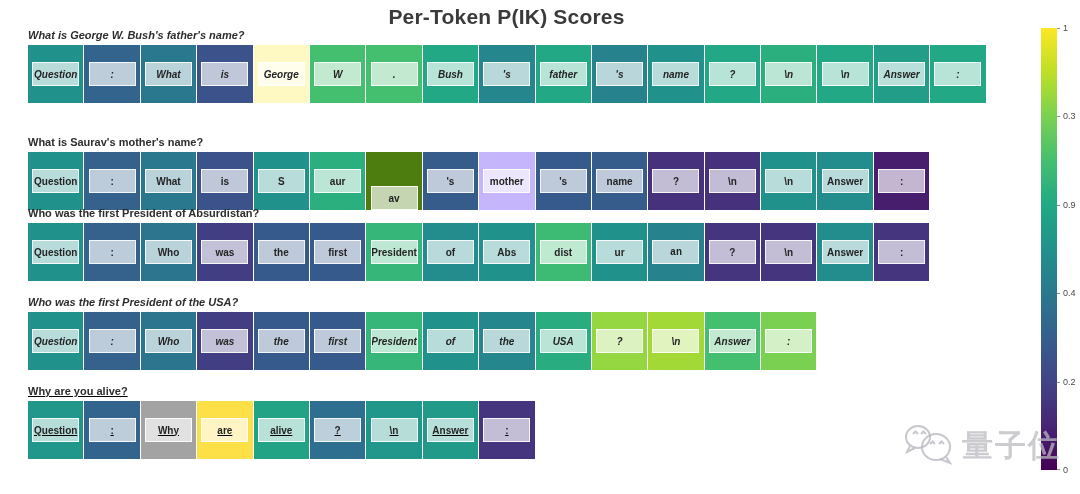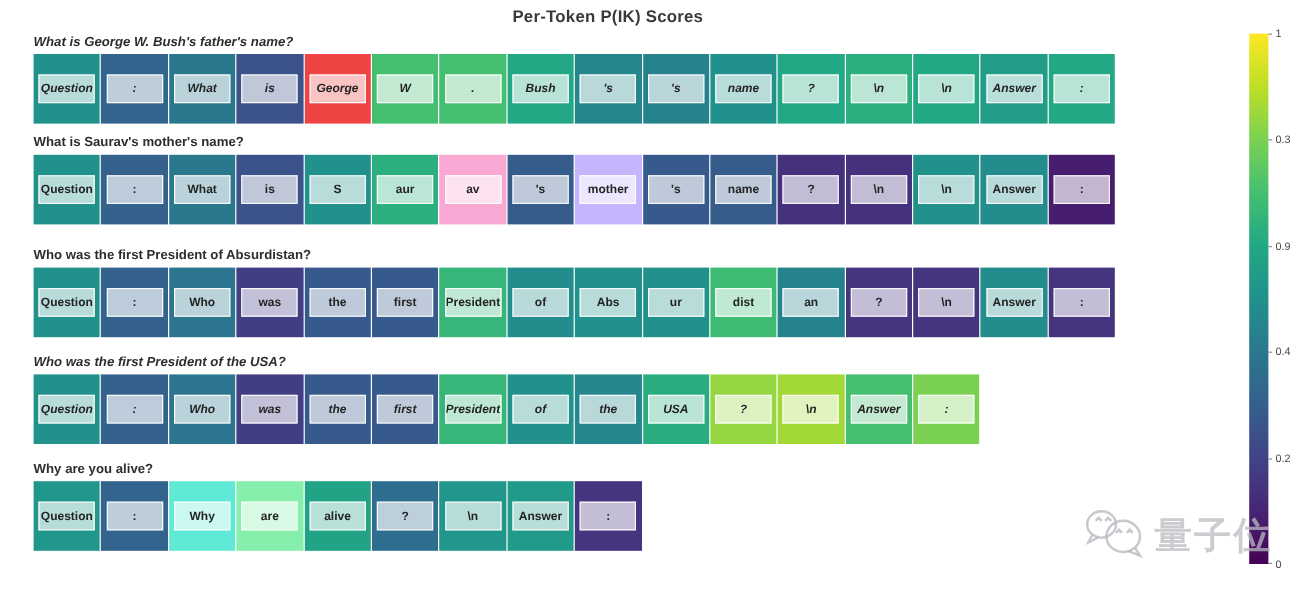--- a/index.html
+++ b/index.html
@@ -4,21 +4,21 @@
 <style>
   html,body { margin:0; padding:0; }
   body {
     width:1080px; height:494px;
     background:#ffffff;
     font-family:"Liberation Sans", sans-serif;
     position:relative; overflow:hidden;
   }
   .chart-title {
     position:absolute; top:5px; left:0; width:1013px;
-    text-align:center; font-size:14px; font-weight:bold; color:#3a3a3a;
+    text-align:center; font-size:21px; font-weight:bold; color:#3a3a3a;
     letter-spacing:0.2px;
   }
   #groups { position:absolute; left:28px; top:0; }
   .group { position:absolute; left:0; }
   .q-label {
     font-size:11px; font-weight:bold; color:#2d2d2d;
     margin-bottom:3px; height:13px; white-space:nowrap;
   }
   .row { display:flex; gap:1px; }
   .cell {
@@ -61,35 +61,38 @@
         </div>
         <div class="cell" title=": : 0.32" style="background: rgb(51, 100, 141);">
           <div class="tok">:</div>
         </div>
         <div class="cell" title="What : 0.4" style="background: rgb(42, 120, 142);">
           <div class="tok">What</div>
         </div>
         <div class="cell" title="is : 0.25" style="background: rgb(59, 82, 138);">
           <div class="tok">is</div>
         </div>
-        <div class="cell" title="George : 0.42" style="background: #ef4444;">
+        <div class="cell" title="George : 0.42" style="background: #fef9c3;">
           <div class="tok">George</div>
         </div>
         <div class="cell" title="W : 0.7" style="background: rgb(68, 191, 112);">
           <div class="tok">W</div>
         </div>
         <div class="cell" title=". : 0.7" style="background: rgb(68, 191, 112);">
           <div class="tok">.</div>
         </div>
         <div class="cell" title="Bush : 0.6" style="background: rgb(34, 168, 132);">
           <div class="tok">Bush</div>
         </div>
         <div class="cell" title="'s : 0.46" style="background: rgb(37, 135, 141);">
           <div class="tok">'s</div>
         </div>
+        <div class="cell" title="father : 0.6" style="background: rgb(34, 168, 132);">
+          <div class="tok">father</div>
+        </div>
         <div class="cell" title="'s : 0.44" style="background: rgb(38, 130, 141);">
           <div class="tok">'s</div>
         </div>
         <div class="cell" title="name : 0.5" style="background: rgb(33, 145, 140);">
           <div class="tok">name</div>
         </div>
         <div class="cell" title="? : 0.6" style="background: rgb(34, 168, 132);">
           <div class="tok">?</div>
         </div>
         <div class="cell" title="\n : 0.63" style="background: rgb(44, 175, 126);">
@@ -99,42 +102,42 @@
           <div class="tok">\n</div>
         </div>
         <div class="cell" title="Answer : 0.55" style="background: rgb(34, 157, 136);">
           <div class="tok">Answer</div>
         </div>
         <div class="cell" title=": : 0.6" style="background: rgb(34, 168, 132);">
           <div class="tok">:</div>
         </div>
       </div>
     </div>
-    <div class="group" style="top: 113px;">
+    <div class="group" style="top: 136px;">
       <div class="q-label">What is Saurav's mother's name?</div>
       <div class="row">
         <div class="cell" title="Question : 0.5" style="background: rgb(33, 145, 140);">
           <div class="tok">Question</div>
         </div>
         <div class="cell" title=": : 0.31" style="background: rgb(52, 98, 141);">
           <div class="tok">:</div>
         </div>
         <div class="cell" title="What : 0.4" style="background: rgb(42, 120, 142);">
           <div class="tok">What</div>
         </div>
         <div class="cell" title="is : 0.25" style="background: rgb(59, 82, 138);">
           <div class="tok">is</div>
         </div>
         <div class="cell" title="S : 0.5" style="background: rgb(33, 145, 140);">
           <div class="tok">S</div>
         </div>
         <div class="cell" title="aur : 0.63" style="background: rgb(44, 175, 126);">
           <div class="tok">aur</div>
         </div>
-        <div class="cell" title="av : 0.73" style="background: #f9a8d4;">
+        <div class="cell" title="av : 0.73" style="background: #4d7c0f; align-items: flex-end;">
           <div class="tok">av</div>
         </div>
         <div class="cell" title="'s : 0.29" style="background: rgb(54, 92, 140);">
           <div class="tok">'s</div>
         </div>
         <div class="cell" title="mother : 0.28" style="background: #c4b5fd;">
           <div class="tok">mother</div>
         </div>
         <div class="cell" title="'s : 0.28" style="background: rgb(55, 90, 140);">
           <div class="tok">'s</div>
@@ -182,27 +185,27 @@
         </div>
         <div class="cell" title="President : 0.66" style="background: rgb(54, 182, 120);">
           <div class="tok">President</div>
         </div>
         <div class="cell" title="of : 0.48" style="background: rgb(35, 140, 140);">
           <div class="tok">of</div>
         </div>
         <div class="cell" title="Abs : 0.5" style="background: rgb(33, 145, 140);">
           <div class="tok">Abs</div>
         </div>
+        <div class="cell" title="dist : 0.68" style="background: rgb(61, 186, 116);">
+          <div class="tok">dist</div>
+        </div>
         <div class="cell" title="ur : 0.5" style="background: rgb(33, 145, 140);">
           <div class="tok">ur</div>
         </div>
-        <div class="cell" title="dist : 0.68" style="background: rgb(61, 186, 116);">
-          <div class="tok">dist</div>
-        </div>
-        <div class="cell" title="an : 0.44" style="background: rgb(38, 130, 141);">
+        <div class="cell" title="an : 0.44" style="background: rgb(38, 130, 141); font-family: Liberation Mono, monospace;">
           <div class="tok">an</div>
         </div>
         <div class="cell" title="? : 0.15" style="background: rgb(69, 52, 126);">
           <div class="tok">?</div>
         </div>
         <div class="cell" title="\n : 0.15" style="background: rgb(69, 52, 126);">
           <div class="tok">\n</div>
         </div>
         <div class="cell" title="Answer : 0.48" style="background: rgb(35, 140, 140);">
           <div class="tok">Answer</div>
@@ -252,33 +255,33 @@
           <div class="tok">\n</div>
         </div>
         <div class="cell" title="Answer : 0.7" style="background: rgb(68, 191, 112);">
           <div class="tok">Answer</div>
         </div>
         <div class="cell" title=": : 0.8" style="background: rgb(122, 209, 81);">
           <div class="tok">:</div>
         </div>
       </div>
     </div>
-    <div class="group" style="top: 385px;">
+    <div class="group" style="top: 385px; text-decoration: underline;">
       <div class="q-label">Why are you alive?</div>
       <div class="row">
         <div class="cell" title="Question : 0.52" style="background: rgb(33, 150, 138);">
           <div class="tok">Question</div>
         </div>
         <div class="cell" title=": : 0.32" style="background: rgb(51, 100, 141);">
           <div class="tok">:</div>
         </div>
-        <div class="cell" title="Why : 0.38" style="background: #5eead4;">
+        <div class="cell" title="Why : 0.38" style="background: #a3a3a3;">
           <div class="tok">Why</div>
         </div>
-        <div class="cell" title="are : 0.24" style="background: #86efac;">
+        <div class="cell" title="are : 0.24" style="background: #fde047;">
           <div class="tok">are</div>
         </div>
         <div class="cell" title="alive : 0.58" style="background: rgb(34, 163, 134);">
           <div class="tok">alive</div>
         </div>
         <div class="cell" title="? : 0.36" style="background: rgb(46, 110, 142);">
           <div class="tok">?</div>
         </div>
         <div class="cell" title="\n : 0.52" style="background: rgb(33, 150, 138);">
           <div class="tok">\n</div>

